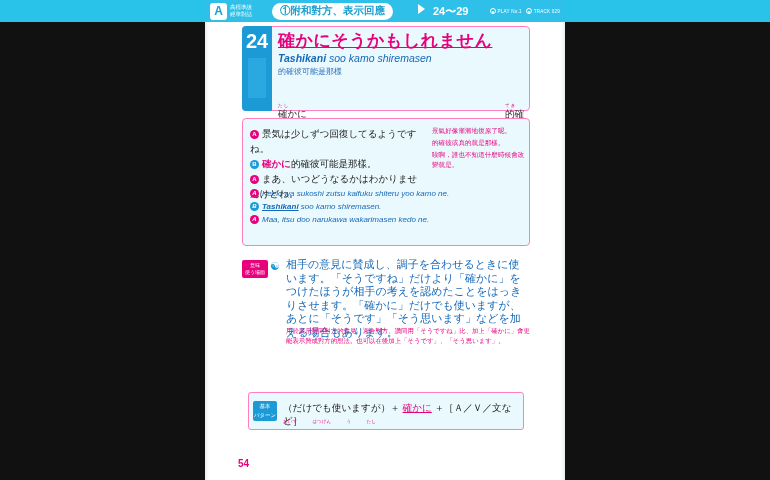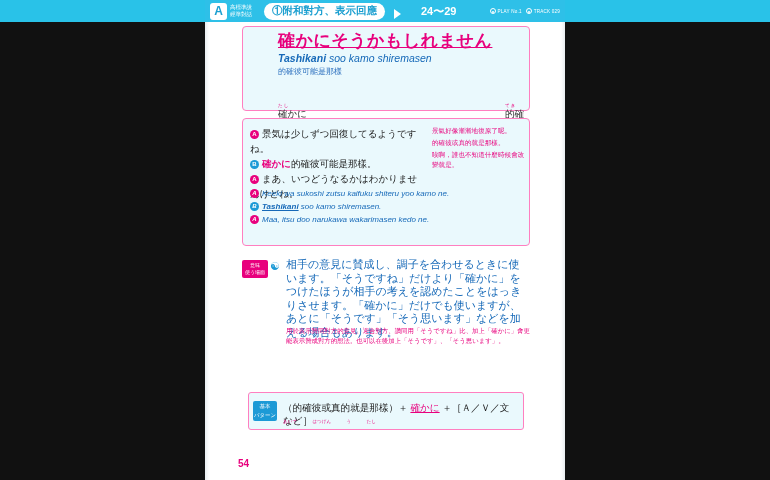--- a/index.html
+++ b/index.html
@@ -34,27 +34,27 @@
   .hdr-a {
     width: 17px; height: 17px; margin-left: 5px; border-radius: 3px;
     background: #ffffff; color: #1b9fd0; font-weight: bold; font-size: 12px;
     display: flex; align-items: center; justify-content: center;
   }
   .hdr-sub {
     margin-left: 3px; color: #ffffff; font-size: 5.5px; line-height: 7px;
     text-align: center;
   }
   .hdr-title {
-    margin-left: 12px; background: #ffffff; color: #1b9fd0;
+    margin-left: 20px; background: #ffffff; color: #1b9fd0;
     border-radius: 9px; padding: 1px 8px 2px 8px; font-size: 10.5px;
     font-weight: bold; white-space: nowrap;
   }
   .hdr-range {
-    margin-left: 9px; color: #ffffff; font-size: 11px; font-weight: bold;
-    display: flex; align-items: flex-end; gap: 20px;
+    margin-left: 25px; color: #ffffff; font-size: 11px; font-weight: bold;
+    display: flex; align-items: flex-start; gap: 8px;
   }
   .tri { width: 0; height: 0; border-left: 7px solid #ffffff; border-top: 5px solid transparent; border-bottom: 5px solid transparent; }
   .hdr-tracks { margin-left: auto; margin-right: 5px; display: flex; gap: 4px; align-items: center; }
   .trk {
     display: flex; align-items: center; gap: 2px;
     color: #ffffff; font-size: 4.6px; letter-spacing: .2px;
   }
   .trk .dot { width: 6px; height: 6px; border-radius: 50%; border: 1px solid #ffffff; position: relative; }
   .trk .dot:after { content: ""; position: absolute; left: 1.6px; top: 1.6px; width: 2px; height: 2px; background: #fff; border-radius: 50%; }
 
@@ -185,20 +185,24 @@
         <span>PLAY No.1</span>
       </div>
       <div class="trk">
         <span class="dot"></span>
         <span>TRACK 029</span>
       </div>
     </div>
   </div>
 
   <div class="panel"></div>
+  <div class="num-block">
+    <div class="n">24</div>
+    <div class="bar"></div>
+  </div>
   <div class="jp-title">確かにそうかもしれません</div>
   <div class="romaji-title">
     <b>Tashikani</b><span> soo kamo shiremasen</span>
   </div>
   <div class="zh-title">的確彼可能是那樣</div>
 
   <div class="ruby-row">
     <div class="ruby-item">
       <span class="rb">たし</span>
       <span>確かに</span>
@@ -251,21 +255,21 @@
     <div class="expl-jp">相手の意見に賛成し、調子を合わせるときに使います。「そうですね」だけより「確かに」をつけたほうが相手の考えを認めたことをはっきりさせます。「確かに」だけでも使いますが、あとに「そうです」「そう思います」などを加える場合もあります。</div>
     <div class="expl-zh">用於表示贊同對方的意見、迎合對方、讚同用「そうですね」比、加上「確かに」會更能表示贊成對方的想法。也可以在後加上「そうです」、「そう思います」。</div>
   </div>
 
   <div class="pat"></div>
   <div class="pat-tag">
     <div>基本</div>
     <div>パターン</div>
   </div>
   <div class="pat-body">
-    <span>（的確彼或真的就是那樣）＋ </span><u>確かに</u><span> ＋［Ａ／Ｖ／文など］</span>
+    <span>（だけでも使いますが）＋ </span><u>確かに</u><span> ＋［Ａ／Ｖ／文など］</span>
   </div>
   <div class="pat-ruby">
     <span>あいて</span>
     <span>はつげん</span>
     <span>う</span>
     <span>たし</span>
   </div>
 
   <div class="folio">54</div>
 </div>

